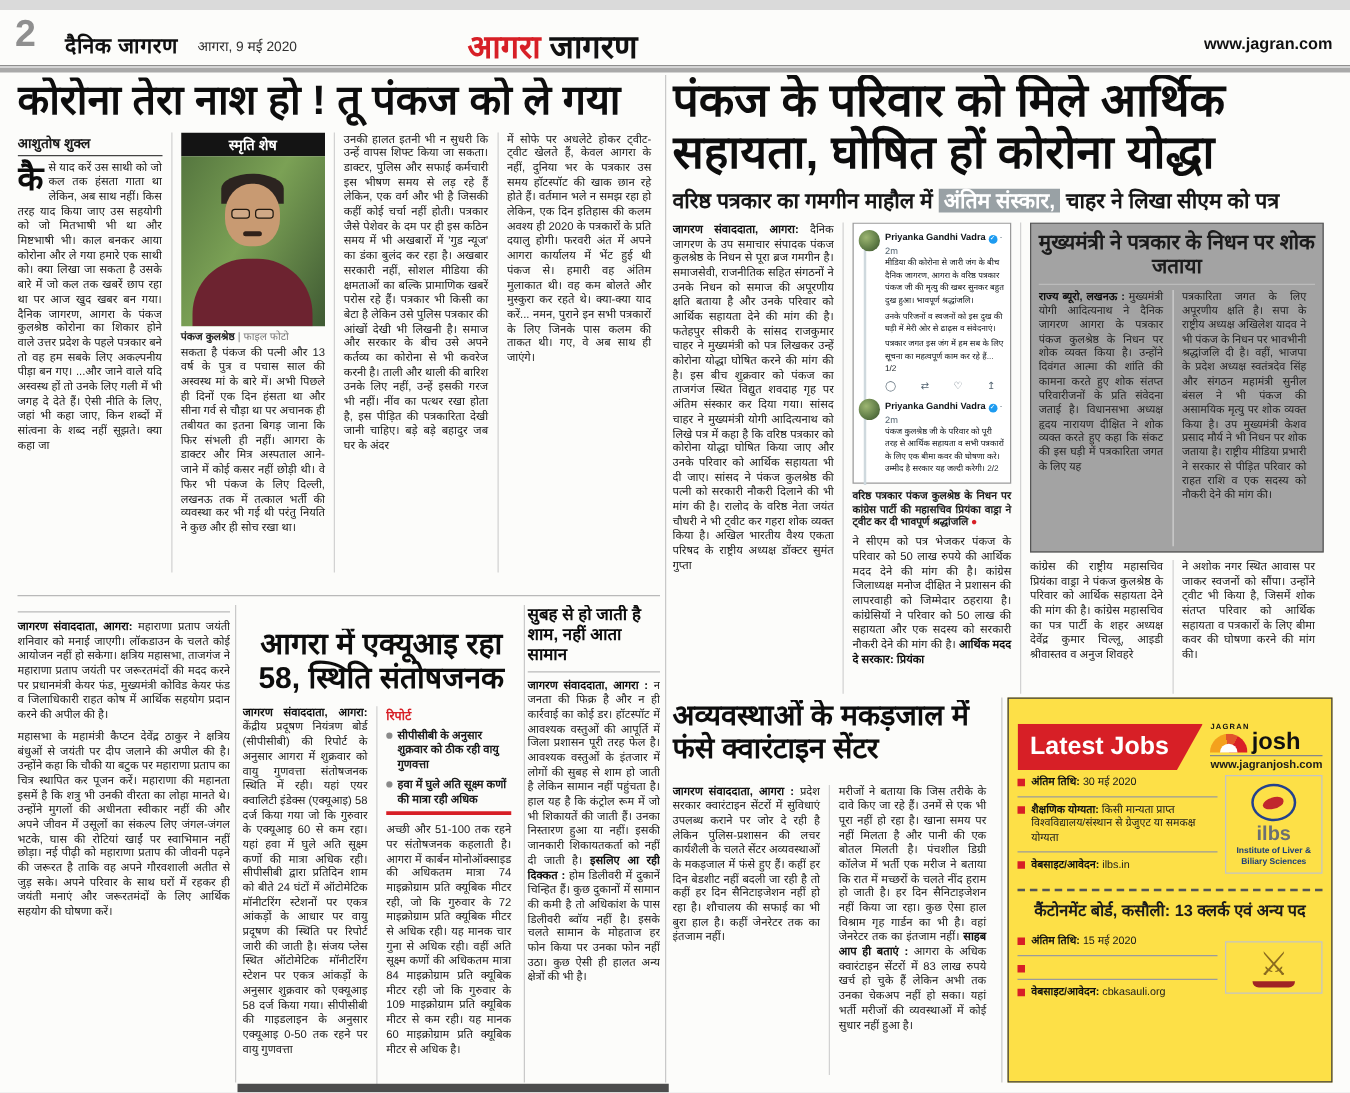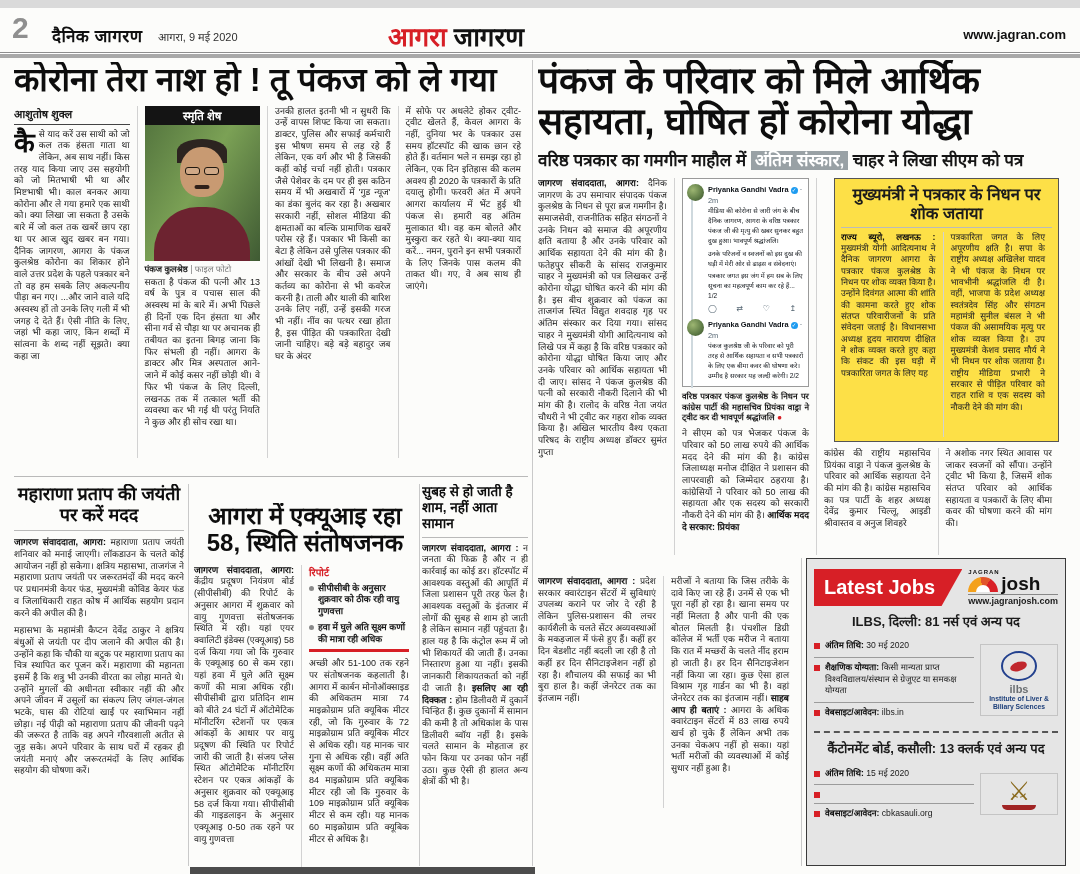--- a/index.html
+++ b/index.html
@@ -5,21 +5,21 @@
   * { margin:0; padding:0; box-sizing:border-box; }
   html,body { background:#e9e9e9; }
   #page{ position:relative; width:1080px; height:874px; margin:0 auto; background:#fcfcfa;
          font-family:"Liberation Sans","DejaVu Sans",sans-serif; color:#1b1b1b; overflow:hidden;}
   .abs{position:absolute;}
   
   .topstrip{left:0;top:0;width:1080px;height:8px;background:#dadada;}
   .pageno{left:12px;top:13px;font-size:30px;line-height:1;font-weight:800;color:#8f8f8f;}
   .paperlogo{left:52px;top:24px;font-size:17px;font-weight:800;letter-spacing:.5px;color:#101010;}
   .editiondate{left:158px;top:29px;font-size:11px;color:#2f2f2f;}
-  .sectionttl{left:14px;top:18px;width:884px;text-align:center;font-size:26px;font-weight:800;}
+  .sectionttl{left:0;top:18px;width:884px;text-align:center;font-size:26px;font-weight:800;}
   .sec-red{color:#d71f26;} .sec-blk{color:#111;}
   .weburl{right:14px;top:27px;font-size:13px;font-weight:bold;color:#111;}
   .mastrule{left:0;top:52px;width:1080px;height:6px;border-top:1px solid #8e8e8e;background:#a9a9a9;box-shadow:inset 0 1px 0 #fff;}
   
   .art{overflow:hidden;}
   .cols{display:flex;}
   .cols>div{flex:1;overflow:hidden;}
   .cols>div+div{border-left:1px solid #d2d2d2;padding-left:7px;}
   .cols>div{padding-right:7px;}
   .bodytxt{font-size:9px;line-height:1.3;text-align:justify;color:#222;}
@@ -47,33 +47,33 @@
   .thread{position:absolute;left:8px;top:20px;bottom:-2px;width:2px;background:#cfd9de;}
   .avatar{width:17px;height:17px;border-radius:50%;flex:0 0 17px;background:radial-gradient(circle at 35% 35%,#9db672,#5d7a45 60%,#394d2c);z-index:1;}
   .tw-body{flex:1;font-size:6.6px;line-height:1.5;color:#0f1419;}
   .tw-head{font-size:7.4px;font-weight:bold;color:#0f1419;}
   .tw-time{color:#536471;font-weight:normal;}
   .badge{display:inline-block;width:7px;height:7px;border-radius:50%;background:#1d9bf0;color:#fff;font-size:5.5px;line-height:7px;text-align:center;font-weight:bold;}
   .tw-actions{display:flex;justify-content:space-between;width:92%;color:#536471;font-size:8px;margin-top:2px;}
   .tw-cap{font-size:8.3px;font-weight:bold;line-height:1.3;margin-top:4px;color:#1c1c1c;text-align:justify;}
   .dotmark{color:#d71f26;}
   
-  .cmbox{border:1.5px solid #555;padding:6px 6px 4px;background:#fde047;margin-left:10px;}
+  .cmbox{border:1.5px solid #555;padding:6px 6px 4px;background:#a3a3a3;}
   .cmbox h3{font-size:16.5px;font-weight:800;text-align:center;line-height:1.15;border-bottom:1px solid #bbb;padding-bottom:4px;margin-bottom:4px;}
   
   .hl-m{font-size:18px;font-weight:800;line-height:1.15;text-align:center;color:#0d0d0d;}
   .hl-aqi{font-size:24px;font-weight:800;line-height:1.12;text-align:center;color:#0d0d0d;}
   .hl-s{font-size:13.5px;font-weight:800;line-height:1.2;color:#0d0d0d;}
   .hl-q{font-size:23px;font-weight:800;line-height:1.12;color:#0d0d0d;}
   .report-h{color:#d71f26;font-size:10px;font-weight:800;margin-bottom:4px;}
   .rb{display:flex;gap:4px;font-size:9px;font-weight:bold;line-height:1.3;margin-bottom:4px;color:#1a1a1a;}
   .rb i{flex:0 0 5px;width:5px;height:5px;border-radius:50%;background:#8a8a8a;margin-top:3px;}
   .redrule{height:3px;background:#d71f26;margin:2px 0 6px;}
   
-  .jobs{border:1.5px solid #3a3a3a;background:#e5e5e5;padding:10px 7px;}
+  .jobs{border:1.5px solid #3a3a3a;background:#fde047;padding:20px 7px;}
   .jbanner{display:flex;align-items:flex-start;gap:6px;}
   .jred{background:#d71f26;color:#fff;font-size:20px;font-weight:800;padding:7px 16px 7px 10px;clip-path:polygon(0 0,100% 0,86% 100%,0 100%);flex:1;}
   .josh{display:flex;flex-direction:column;align-items:flex-start;}
   .joshrow{display:flex;align-items:flex-end;gap:3px;}
   .gauge{width:30px;height:15px;position:relative;overflow:hidden;}
   .gauge:before{content:"";position:absolute;left:0;top:0;width:30px;height:30px;border-radius:50%;
      background:conic-gradient(from -90deg,#f4a11d 0 80deg,#e2552b 80deg 120deg,#d92027 120deg 180deg,transparent 180deg);}
   .gauge:after{content:"";position:absolute;left:8px;top:8px;width:14px;height:14px;border-radius:50%;background:#fff;}
   .joshword{font-size:19px;font-weight:800;color:#111;line-height:.9;}
   .jagranword{font-size:6px;font-weight:bold;letter-spacing:1px;color:#111;text-align:right;}
@@ -81,21 +81,21 @@
   .jtitle{text-align:center;font-size:13px;font-weight:800;margin:8px 0 6px;line-height:1.25;}
   .jrowwrap{display:flex;gap:6px;}
   .jrows{flex:1;}
   .jrow{display:flex;gap:5px;padding:4px 0 5px;border-bottom:1px solid #9b9b9b;}
   .jrow:last-child{border-bottom:none;}
   .jrow i{flex:0 0 6px;width:6px;height:6px;background:#d71f26;margin-top:3px;}
   .jrow .txt{font-size:8.6px;line-height:1.35;color:#1a1a1a;}
   .jlogo{flex:0 0 78px;border:1px solid #c4c4c4;padding:4px 3px;text-align:center;align-self:center;}
   .ilbs-c{width:36px;height:30px;border:2px solid #23418e;border-radius:50%;margin:2px auto;position:relative;}
   .ilbs-c:after{content:"";position:absolute;left:7px;top:9px;width:17px;height:9px;background:#c1272d;border-radius:60% 40% 55% 45%;transform:rotate(-12deg);}
-  .ilbs-word{font-size:11px;color:#6b6f73;font-weight:bold;text-align:center;}
+  .ilbs-word{font-size:16px;color:#6b6f73;font-weight:bold;text-align:center;}
   .ilbs-cap{font-size:6.8px;font-weight:bold;color:#1d3f7a;line-height:1.2;}
   .jdash{border-top:2px dashed #555;margin:8px 0 2px;}
   .emblem{font-size:26px;line-height:1;color:#8a6b1f;}
   .emb-rib{width:34px;height:5px;background:#a02424;border-radius:0 0 6px 6px;margin:1px auto 0;}
   
   .vrule{background:#c9c9c9;width:1px;}
   .hrule{background:#b9b9b9;height:1px;}
   .footstrip{background:#4c4c4c;}
 </style>
 </head>
@@ -222,21 +222,20 @@
               <div class="bodytxt">ने अशोक नगर स्थित आवास पर जाकर स्वजनों को सौंपा। उन्होंने ट्वीट भी किया है, जिसमें शोक संतप्त परिवार को आर्थिक सहायता व पत्रकारों के लिए बीमा कवर की घोषणा करने की मांग की।</div>
             </div>
         </div>
       </div>
     </div>
   </div>
 
   <div class="abs hrule" style="left:14px;top:476px;width:514px;"></div>
 
   <div class="abs art" style="left:14px;top:484px;width:170px;height:382px;">
-    <div class="hl-m">महाराणा प्रताप की जयंती पर करें मदद</div>
     <div class="hrule" style="margin:5px 0 6px;"></div>
     <div class="bodytxt">
       <span class="b">जागरण संवाददाता, आगरा:</span>
       <span>महाराणा प्रताप जयंती शनिवार को मनाई जाएगी। लॉकडाउन के चलते कोई आयोजन नहीं हो सकेगा। क्षत्रिय महासभा, ताजगंज ने महाराणा प्रताप जयंती पर जरूरतमंदों की मदद करने पर प्रधानमंत्री केयर फंड, मुख्यमंत्री कोविड केयर फंड व जिलाधिकारी राहत कोष में आर्थिक सहयोग प्रदान करने की अपील की है।</span>
     </div>
     <div class="bodytxt" style="margin-top:6px;">महासभा के महामंत्री कैप्टन देवेंद्र ठाकुर ने क्षत्रिय बंधुओं से जयंती पर दीप जलाने की अपील की है। उन्होंने कहा कि चौकी या बटुक पर महाराणा प्रताप का चित्र स्थापित कर पूजन करें। महाराणा की महानता इसमें है कि शत्रु भी उनकी वीरता का लोहा मानते थे। उन्होंने मुगलों की अधीनता स्वीकार नहीं की और अपने जीवन में उसूलों का संकल्प लिए जंगल-जंगल भटके, घास की रोटियां खाईं पर स्वाभिमान नहीं छोड़ा। नई पीढ़ी को महाराणा प्रताप की जीवनी पढ़ने की जरूरत है ताकि वह अपने गौरवशाली अतीत से जुड़ सके। अपने परिवार के साथ घरों में रहकर ही जयंती मनाएं और जरूरतमंदों के लिए आर्थिक सहयोग की घोषणा करें।</div>
   </div>
 
   <div class="abs art" style="left:194px;top:456px;width:222px;height:382px;margin-top:47px;">
     <div class="hl-aqi">आगरा में एक्यूआइ रहा 58, स्थिति संतोषजनक</div>
@@ -265,20 +264,21 @@
     <div class="hrule" style="margin:4px 0 5px;"></div>
     <div class="bodytxt">
       <span class="b">जागरण संवाददाता, आगरा :</span>
       <span>न जनता की फिक्र है और न ही कार्रवाई का कोई डर। हॉटस्पॉट में आवश्यक वस्तुओं की आपूर्ति में जिला प्रशासन पूरी तरह फेल है। आवश्यक वस्तुओं के इंतजार में लोगों की सुबह से शाम हो जाती है लेकिन सामान नहीं पहुंचता है। हाल यह है कि कंट्रोल रूम में जो भी शिकायतें की जाती हैं। उनका निस्तारण हुआ या नहीं। इसकी जानकारी शिकायतकर्ता को नहीं दी जाती है।</span>
       <span class="b">इसलिए आ रही दिक्कत :</span>
       <span>होम डिलीवरी में दुकानें चिन्हित हैं। कुछ दुकानों में सामान की कमी है तो अधिकांश के पास डिलीवरी ब्वॉय नहीं है। इसके चलते सामान के मोहताज हर फोन किया पर उनका फोन नहीं उठा। कुछ ऐसी ही हालत अन्य क्षेत्रों की भी है।</span>
     </div>
   </div>
 
   <div class="abs art" style="left:538px;top:560px;width:258px;height:306px;">
+    <div class="hl-q">अव्यवस्थाओं के मकड़जाल में फंसे क्वारंटाइन सेंटर</div>
     <div class="cols" style="margin-top:16px;height:232px;">
       <div>
         <div class="bodytxt"><span class="b">जागरण संवाददाता, आगरा :</span> <span>प्रदेश सरकार क्वारंटाइन सेंटरों में सुविधाएं उपलब्ध कराने पर जोर दे रही है लेकिन पुलिस-प्रशासन की लचर कार्यशैली के चलते सेंटर अव्यवस्थाओं के मकड़जाल में फंसे हुए हैं। कहीं हर दिन बेडशीट नहीं बदली जा रही है तो कहीं हर दिन सैनिटाइजेशन नहीं हो रहा है। शौचालय की सफाई का भी बुरा हाल है। कहीं जेनरेटर तक का इंतजाम नहीं।</span></div>
       </div>
       <div>
         <div class="bodytxt">
           <span>मरीजों ने बताया कि जिस तरीके के दावे किए जा रहे हैं। उनमें से एक भी पूरा नहीं हो रहा है। खाना समय पर नहीं मिलता है और पानी की एक बोतल मिलती है। पंचशील डिग्री कॉलेज में भर्ती एक मरीज ने बताया कि रात में मच्छरों के चलते नींद हराम हो जाती है। हर दिन सैनिटाइजेशन नहीं किया जा रहा। कुछ ऐसा हाल विश्राम गृह गार्डन का भी है। वहां जेनरेटर तक का इंतजाम नहीं।</span>
           <span class="b">साहब आप ही बताएं :</span>
           <span>आगरा के अधिक क्वारंटाइन सेंटरों में 83 लाख रुपये खर्च हो चुके हैं लेकिन अभी तक उनका चेकअप नहीं हो सका। यहां भर्ती मरीजों की व्यवस्थाओं में कोई सुधार नहीं हुआ है।</span>
         </div>
@@ -292,21 +292,20 @@
       <div class="josh">
         <div class="jagranword">JAGRAN</div>
         <div class="joshrow">
           <div class="gauge"></div>
           <div class="joshword">josh</div>
         </div>
         <div class="joshsite">www.jagranjosh.com</div>
       </div>
     </div>
 
-    <div class="jtitle">ILBS, दिल्ली: 81 नर्स एवं अन्य पद</div>
     <div class="jrowwrap">
       <div class="jrows">
         <div class="jrow">
           <i></i>
           <div class="txt"><span class="b">अंतिम तिथि:</span> <span>30 मई 2020</span></div>
         </div>
         <div class="jrow">
           <i></i>
           <div class="txt"><span class="b">शैक्षणिक योग्यता:</span> <span>किसी मान्यता प्राप्त विश्वविद्यालय/संस्थान से ग्रेजुएट या समकक्ष योग्यता</span></div>
         </div>

